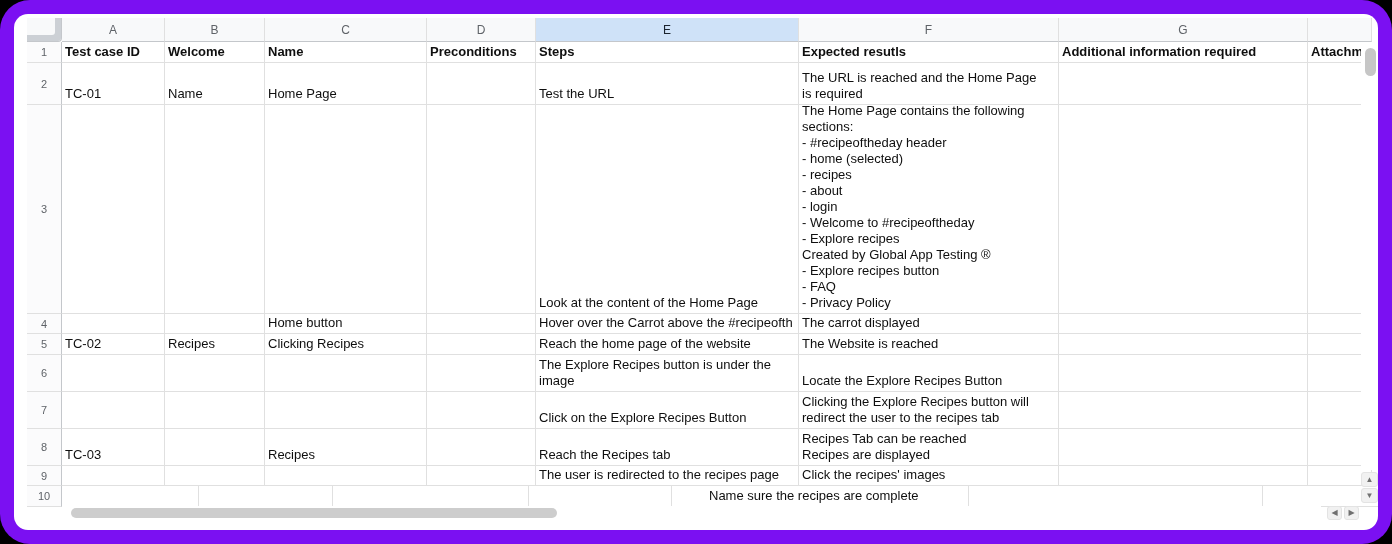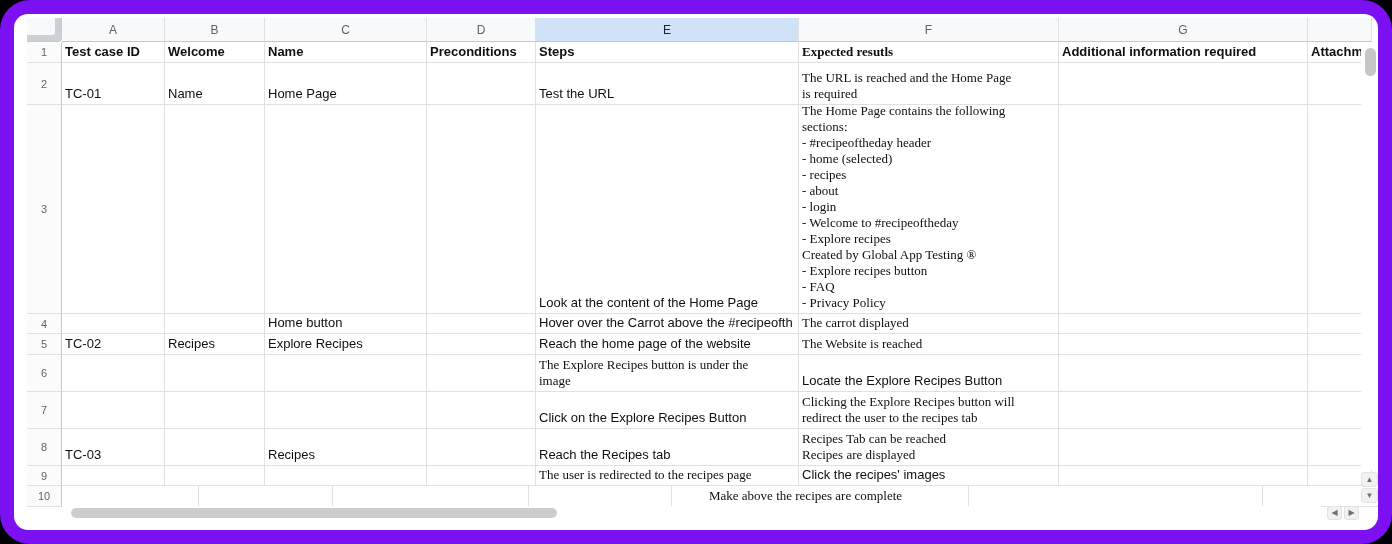--- a/index.html
+++ b/index.html
@@ -12,21 +12,21 @@
   .corner{position:relative;background:#f8f9fa;border-right:1px solid #c4c7cb;border-bottom:1px solid #c4c7cb;box-shadow:inset -6px -6px 0 0 #ccd0d5;border-radius:0 0 4px 0;}
   .collabel{display:flex;align-items:center;justify-content:center;font-size:12px;color:#5f6368;
     background:#f8f9fa;border-right:1px solid #e0e0e0;border-bottom:1px solid #c4c7cb;}
   .collabel.selected{background:#cfe2f8;color:#1b2430;}
   .row{display:grid;grid-template-columns:35px 103px 100px 162px 109px 263px 260px 249px 64px;}
   .rownum{display:flex;align-items:center;justify-content:center;font-size:11px;color:#5f6368;
     background:#fbfbfc;border-right:1px solid #c4c7cb;border-bottom:1px solid #e0e0e0;}
   .cell{display:flex;align-items:flex-end;overflow:hidden;padding:0 3px 2px 3px;
     border-right:1px solid #e0e0e0;border-bottom:1px solid #e0e0e0;font-size:13px;line-height:16px;color:#0f0f0f;}
   .cell span{white-space:pre;display:block;}
-  .cell.wrap span{white-space:pre-wrap;font-family:Liberation Serif, serif;}
+  .cell.wrap span{white-space:pre-wrap;}
   .row.bold .cell{font-weight:bold;}
   .vtrack{position:absolute;left:1347px;top:28px;width:18px;height:428px;background:#ffffff;}
   .vthumb{position:absolute;left:4px;top:6px;width:11px;height:28px;background:#c6c6c6;border-radius:6px;}
   .sbtn{position:absolute;display:flex;align-items:center;justify-content:center;
     background:#f1f1f1;border:1px solid #e3e3e3;border-radius:3px;color:#707070;cursor:pointer;box-sizing:border-box;}
   .sbtn span{font-size:8px;line-height:1;}
   .btn-up{left:1347px;top:458px;width:17px;height:15px;}
   .btn-down{left:1347px;top:474px;width:17px;height:15px;}
   .btn-left{left:1313px;top:492px;width:15px;height:14px;}
   .btn-right{left:1330px;top:492px;width:15px;height:14px;}
@@ -175,21 +175,21 @@
           </div>
           <div class="row" style="height: 21px;">
             <div class="rownum">5</div>
             <div class="cell">
               <span>TC-02</span>
             </div>
             <div class="cell">
               <span>Recipes</span>
             </div>
             <div class="cell">
-              <span>Explore Recipes</span>
+              <span>Clicking Recipes</span>
             </div>
             <div class="cell">
               <span></span>
             </div>
             <div class="cell">
               <span>Reach the home page of the website</span>
             </div>
             <div class="cell wrap">
               <span>The Website is reached</span>
             </div>
@@ -319,21 +319,21 @@
             <div class="cell">
               <span></span>
             </div>
             <div class="cell">
               <span></span>
             </div>
             <div class="cell">
               <span></span>
             </div>
             <div class="cell wrap">
-              <span>Make above the recipes are complete</span>
+              <span>Name sure the recipes are complete</span>
             </div>
             <div class="cell">
               <span></span>
             </div>
             <div class="cell">
               <span></span>
             </div>
           </div>
         </div>
     </div>

